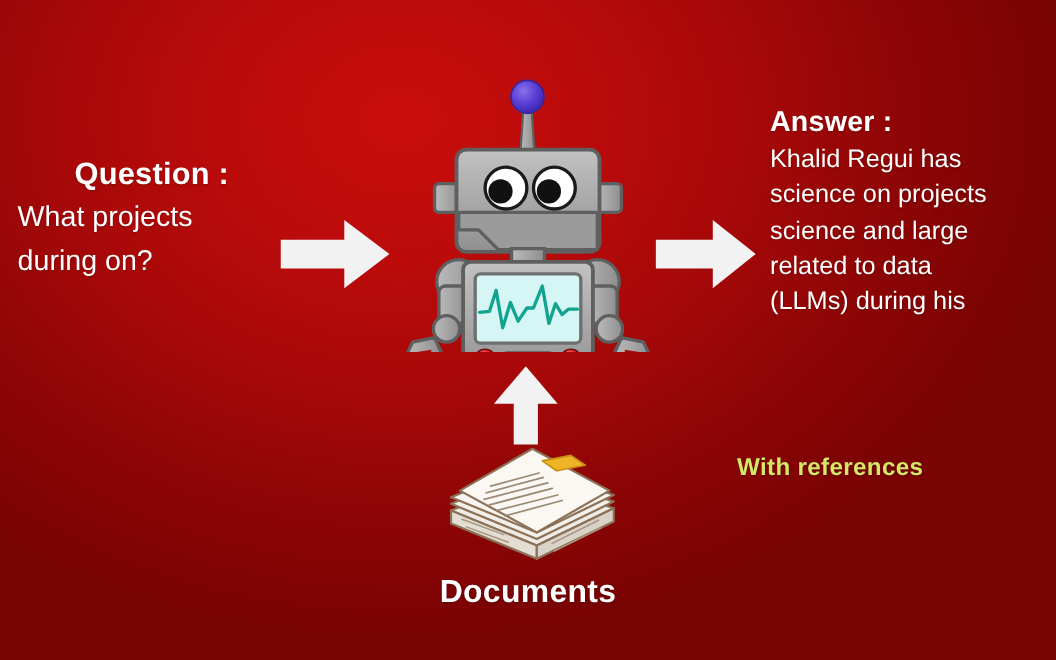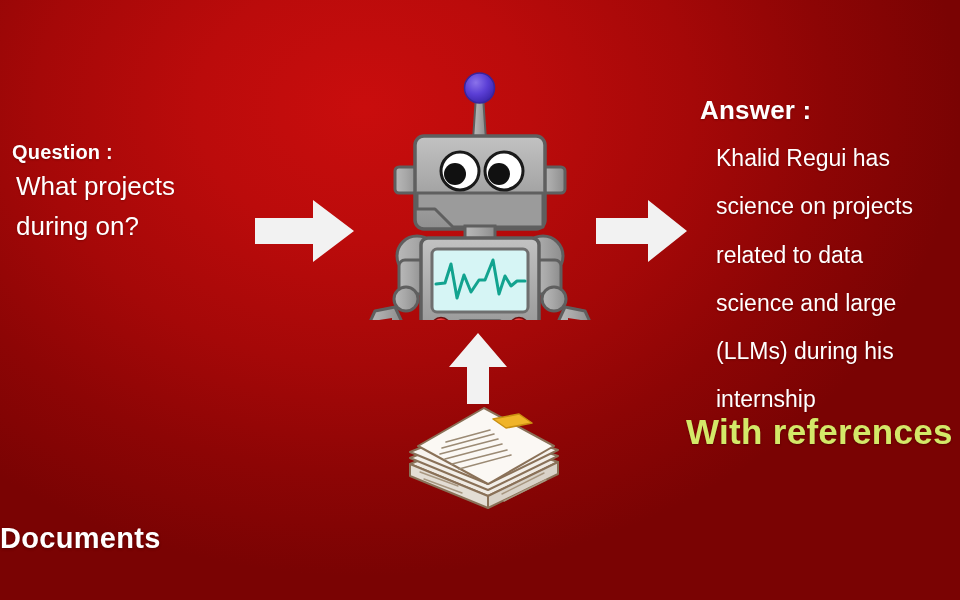--- a/index.html
+++ b/index.html
@@ -22,26 +22,27 @@
   }
   
   #question-block {
     position: absolute;
     left: 12px;
     top: 140px;
     width: 252px;
     color: #ffffff;
   }
   .q-heading {
-    font-size: 20px;
+    font-size: 28px;
     font-weight: bold;
     line-height: 1.26;
     letter-spacing: 0.2px;
     margin: 0 0 2px 0;
     text-shadow: 0 1px 2px rgba(0,0,0,0.25);
+    text-align: center;
   }
   .q-body {
     font-size: 26px;
     font-weight: normal;
     line-height: 1.38;
     margin: 4px;
     text-shadow: 0 1px 2px rgba(0,0,0,0.22);
   }
   
   #answer-block {
@@ -56,39 +57,40 @@
     font-weight: bold;
     line-height: 1.24;
     margin: 12px 0 2px 0;
     letter-spacing: 0.2px;
     text-shadow: 0 1px 2px rgba(0,0,0,0.25);
   }
   .a-body {
     font-size: 23px;
     font-weight: normal;
     line-height: 1.4;
-    margin: 16px;
+    margin: 0;
     text-shadow: 0 1px 2px rgba(0,0,0,0.22);
   }
   #with-references {
     position: absolute;
-    left: 686px;
+    left: 670px;
     top: 412px;
-    font-size: 35px;
+    font-size: 22px;
     font-weight: bold;
     color: #d4e868;
     letter-spacing: 0.3px;
     text-shadow: 0 1px 2px rgba(0,0,0,0.3);
   }
   
   #documents-label {
     position: absolute;
     left: 0;
     top: 522px;
     width: 960px;
+    text-align: center;
     font-size: 29px;
     font-weight: bold;
     color: #ffffff;
     letter-spacing: 0.3px;
     text-shadow: 0 1px 3px rgba(0,0,0,0.3);
   }
   
   .arrow {
     position: absolute;
   }
@@ -260,21 +262,20 @@
       </g>
     </svg>
   </div>
 
   <div id="documents-label">Documents</div>
 
   <div id="answer-block">
     <div class="a-heading">Answer :</div>
     <div class="a-body">Khalid Regui has</div>
     <div class="a-body">science on projects</div>
+    <div class="a-body">science and large</div>
     <div class="a-body">related to data</div>
-    <div class="a-body">science and large</div>
     <div class="a-body">(LLMs) during his</div>
-    <div class="a-body">internship</div>
   </div>
 
   <div id="with-references">With references</div>
 
 </div>
 
 </body></html>

